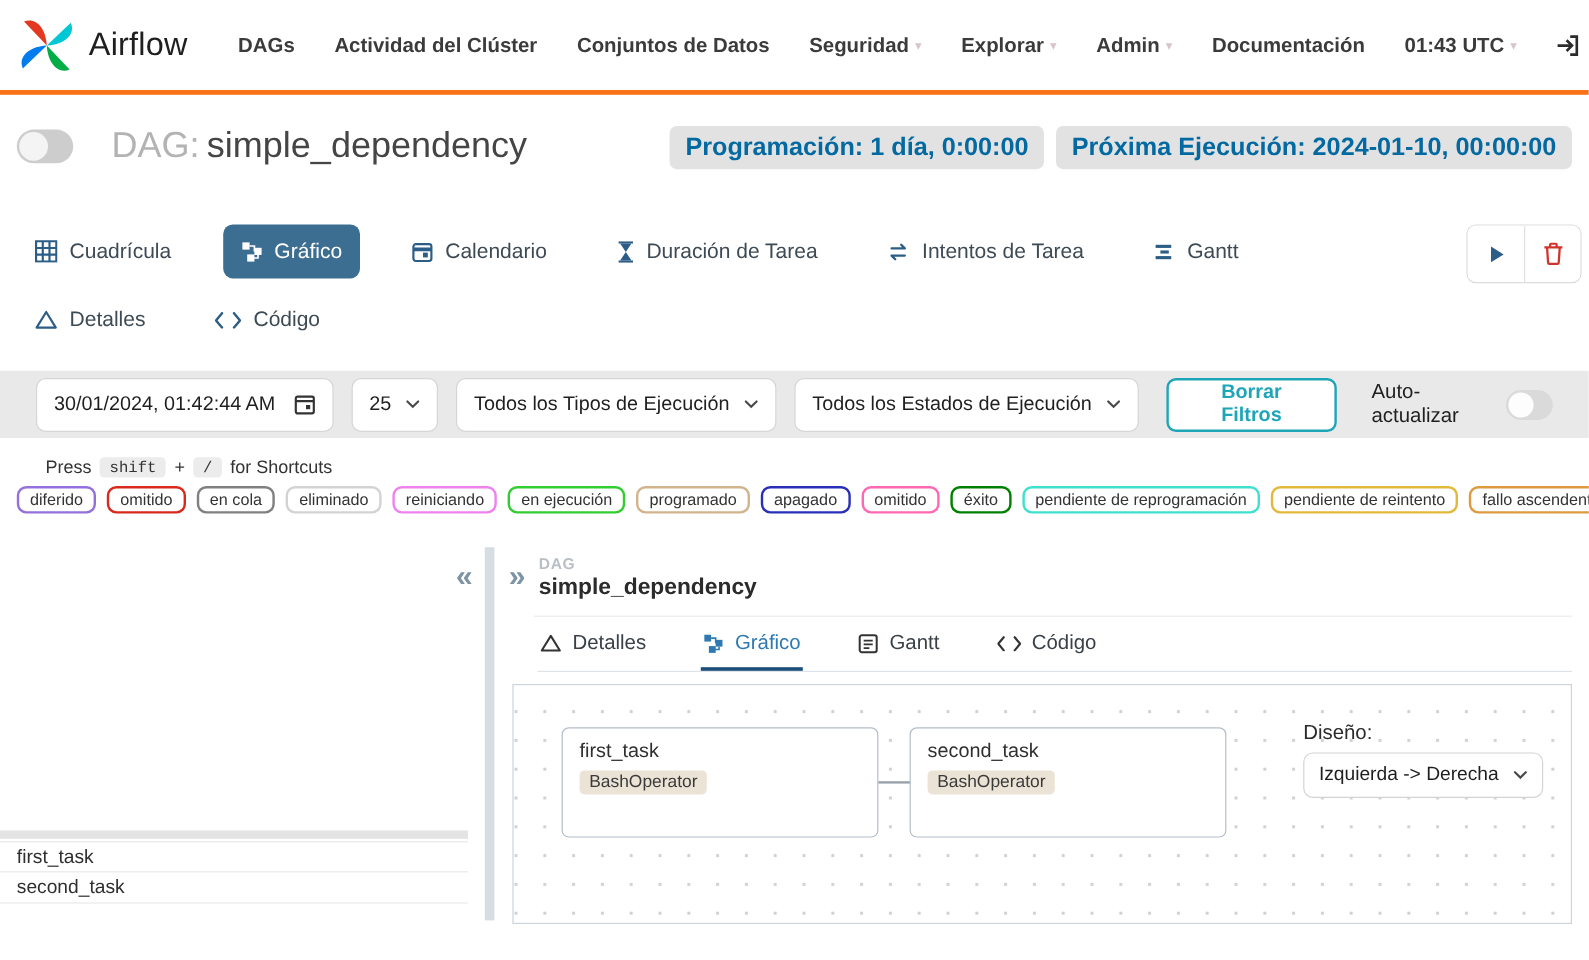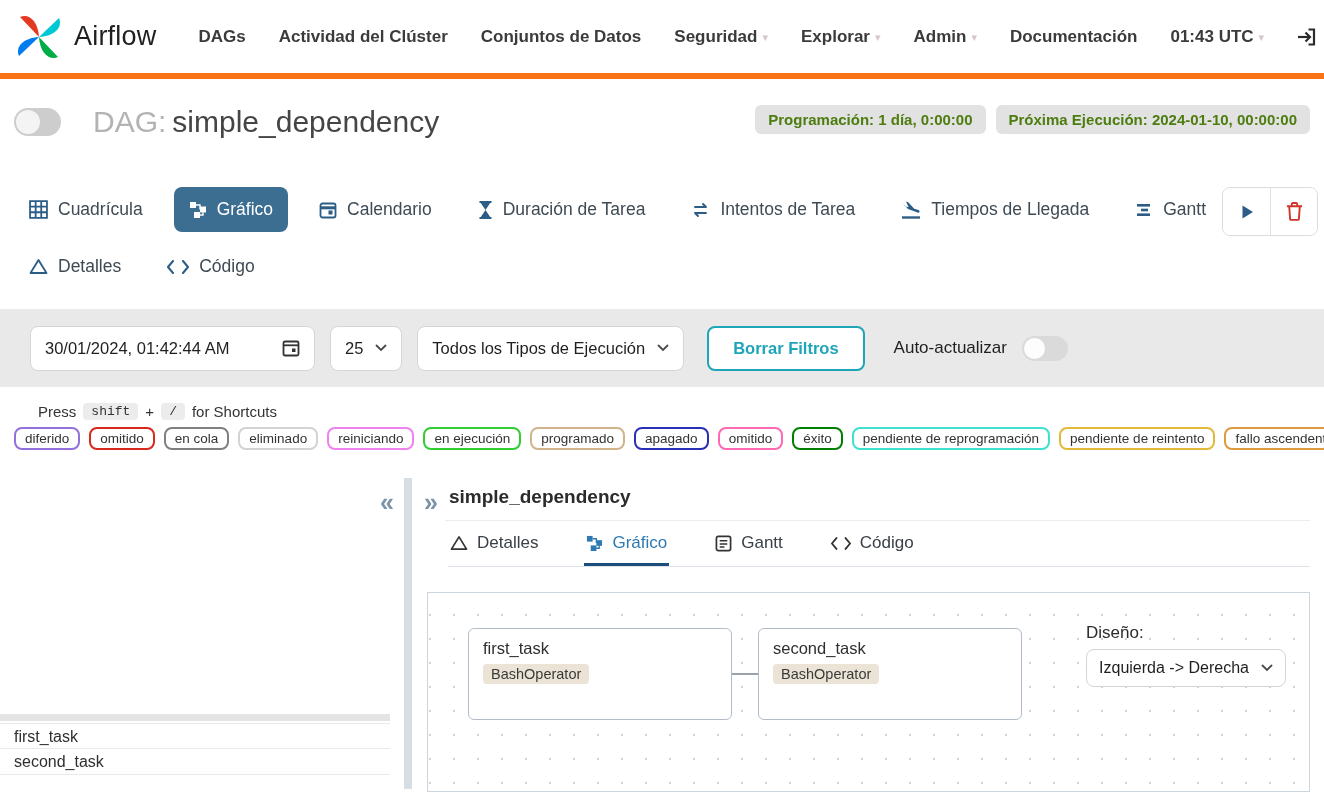--- a/index.html
+++ b/index.html
@@ -1,59 +1,59 @@
 <!DOCTYPE html>
 <html><head>
 <meta charset="utf-8">
 <style>
   * { margin:0; padding:0; box-sizing:border-box; }
   html,body { width:1324px; height:800px; overflow:hidden; background:#fff;
     font-family:"Liberation Sans","DejaVu Sans",sans-serif; color:#2f2f2f; }
 
   
   .navbar { height:79px; display:flex; align-items:center; padding:0 24px 0 14px;
-    border-bottom:6px solid #f97316; background:#fff; }
+    border-bottom:4px solid #f97316; background:#fff; }
   .brand-wrap { display:flex; align-items:center; gap:10px; }
   .brand-name { font-size:27px; color:#1f1f1f; letter-spacing:.2px; }
   .nav-items { display:flex; align-items:center; gap:33px; margin-left:42px;
     font-size:17px; font-weight:bold; color:#3b3b3b; white-space:nowrap; }
   .nav-item { display:flex; align-items:center; gap:5px; cursor:pointer; }
   .caret { color:#d6c5cc; font-size:11px; transform:translateY(1px); }
   .login-item { display:flex; align-items:center; gap:6px; }
 
   
   .dag-header { position:relative; padding:26px 14px 0; display:flex; align-items:center; }
   .pause-toggle { width:47px; height:28px; border-radius:14px; background:#cdcdcd;
     position:relative; flex:0 0 auto; }
   .pause-toggle .knob { position:absolute; left:2px; top:2px; width:24px; height:24px;
     border-radius:50%; background:#f4f4f4; }
   .dag-title { margin-left:32px; font-size:30px; font-weight:500; white-space:nowrap; }
   .dag-prefix { color:#b3b3b3; }
   .dag-name { color:#454545; margin-left:6px; }
   .header-badges { position:absolute; right:14px; top:26px; display:flex; gap:10px; }
   .badge-gray { background:#e2e2e2; border-radius:6px; padding:6px 13px;
-    font-size:15px; font-weight:bold; color:#4d7c0f; white-space:nowrap; }
+    font-size:21px; font-weight:bold; color:#0369a1; white-space:nowrap; }
 
   
   .tabs-block { position:relative; padding:48px 14px 0; }
-  .tabs-row { display:flex; align-items:center; gap:16px; }
+  .tabs-row { display:flex; align-items:center; gap:28px; }
   .tabs-row.second { margin-top:12px; }
   .vtab { display:flex; align-items:center; gap:10px; padding:12px 15px;
     font-size:17.5px; color:#3e4a54; border-radius:8px; cursor:pointer; white-space:nowrap; }
   .vtab .ticon { color:#2b5d87; display:flex; align-items:center; }
   .vtab.active { background:#3c6e91; color:#fff; }
   .vtab.active .ticon { color:#fff; }
   .actions-group { position:absolute; top:48px; right:6px; display:flex;
     border:1px solid #dcdcdc; border-radius:8px; background:#fff; overflow:hidden; }
   .action-btn { width:47px; height:47px; display:flex; align-items:center; justify-content:center;
     cursor:pointer; background:#fff; border:none; }
   .action-btn + .action-btn { border-left:1px solid #e2e2e2; }
 
   
-  .filter-bar { margin-top:20px; background:#e9e9e9; height:78px; display:flex;
+  .filter-bar { margin-top:20px; background:#e9e9e9; height:56px; display:flex;
     align-items:center; padding:0 30px; gap:15px; }
   .input-box { background:#fff; border:1px solid #d6d6d6; border-radius:8px; height:45px;
     display:flex; align-items:center; padding:0 14px; font-size:16.5px; color:#1f1f1f;
     cursor:pointer; white-space:nowrap; }
   .date-box { width:285px; justify-content:space-between; font-weight:500; }
   .select-box { gap:12px; }
   .clear-btn { border:2px solid #1fa5b8; color:#1fa5b8; background:#fff; border-radius:8px;
     height:45px; padding:0 24px; font-size:16.5px; font-weight:bold; margin-left:8px; cursor:pointer; }
   .auto-label { font-size:17px; color:#1f1f1f; margin-left:14px; }
   .small-toggle { width:46px; height:25px; border-radius:13px; background:#dadada; position:relative; }
@@ -220,29 +220,20 @@
     <div class="vtab">
       <span class="ticon">
         <svg width="19" height="16" viewBox="0 0 19 16">
             <path d="M4 5h11M12 2l3 3M15 11H4M7 14l-3-3" fill="none" stroke="currentColor" stroke-width="1.9" stroke-linecap="round" stroke-linejoin="round"></path>
           </svg>
       </span>
       <span>Intentos de Tarea</span>
     </div>
     <div class="vtab">
       <span class="ticon">
-        <svg width="20" height="18" viewBox="0 0 20 18">
-            <path d="M1 16.5h18" stroke="currentColor" stroke-width="2.4"></path>
-            <path d="M2 2.5l5 5.5 9.5 3.6c1 .4 2-.2 2-1.2 0-.6-.4-1.2-1-1.4l-4.3-1.3-6-6.5-2.2-.7 2.6 5.8-3.6-1z" fill="currentColor"></path>
-          </svg>
-      </span>
-      <span>Tiempos de Llegada</span>
-    </div>
-    <div class="vtab">
-      <span class="ticon">
         <svg width="18" height="16" viewBox="0 0 18 16">
             <rect x="2" y="2" width="13" height="2.6" fill="currentColor"></rect>
             <rect x="6" y="6.7" width="7" height="2.6" fill="currentColor"></rect>
             <rect x="2" y="11.4" width="13" height="2.6" fill="currentColor"></rect>
           </svg>
       </span>
       <span>Gantt</span>
     </div>
   </div>
   <div class="tabs-row second">
@@ -295,20 +286,28 @@
   <div class="input-box select-box">
     <span>25</span>
     <span style="display:flex;">
       <svg width="12" height="8" viewBox="0 0 12 8">
           <path d="M1.5 1.5L6 6l4.5-4.5" fill="none" stroke="#4a4a4a" stroke-width="1.8" stroke-linecap="round"></path>
         </svg>
     </span>
   </div>
   <div class="input-box select-box">
     <span>Todos los Tipos de Ejecución</span>
+    <span style="display:flex;">
+      <svg width="12" height="8" viewBox="0 0 12 8">
+          <path d="M1.5 1.5L6 6l4.5-4.5" fill="none" stroke="#4a4a4a" stroke-width="1.8" stroke-linecap="round"></path>
+        </svg>
+    </span>
+  </div>
+  <div class="input-box select-box">
+    <span>Todos los Estados de Ejecución</span>
     <span style="display:flex;">
       <svg width="12" height="8" viewBox="0 0 12 8">
           <path d="M1.5 1.5L6 6l4.5-4.5" fill="none" stroke="#4a4a4a" stroke-width="1.8" stroke-linecap="round"></path>
         </svg>
     </span>
   </div>
   <button class="clear-btn">Borrar Filtros</button>
   <span class="auto-label">Auto-actualizar</span>
   <div class="small-toggle">
     <div class="knob"></div>
@@ -348,20 +347,21 @@
       <div class="task-row">first_task</div>
       <div class="task-row">second_task</div>
     </div>
   </div>
 
   <div class="vdivider"></div>
 
   <div class="right-pane">
     <span class="chev expand-right">»</span>
     <div class="dp-header">
+      <div class="dp-dag-label">DAG</div>
       <div class="dp-dag-name">simple_dependency</div>
     </div>
     <div class="dp-hr"></div>
 
     <div class="dp-tabs">
       <div class="dp-tab">
         <span class="ticon">
           <svg width="18" height="16" viewBox="0 0 19 17">
               <path d="M9.5 2L17.5 15H1.5z" fill="none" stroke="currentColor" stroke-width="1.8" stroke-linejoin="round"></path>
             </svg>

